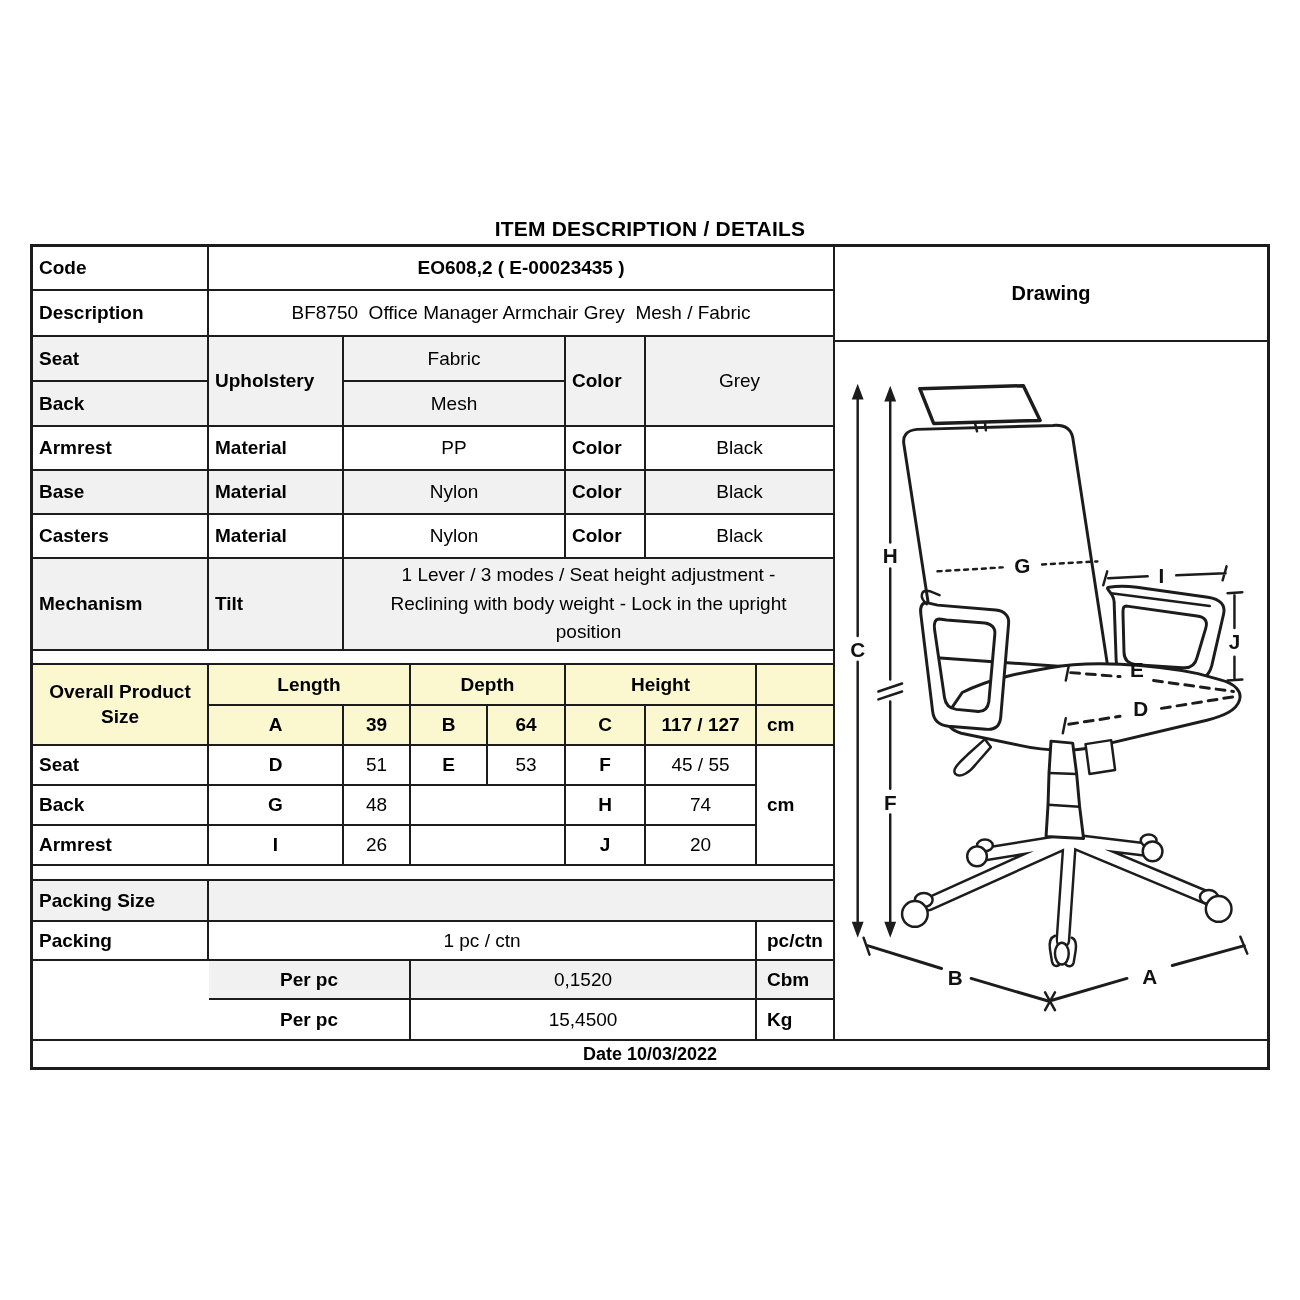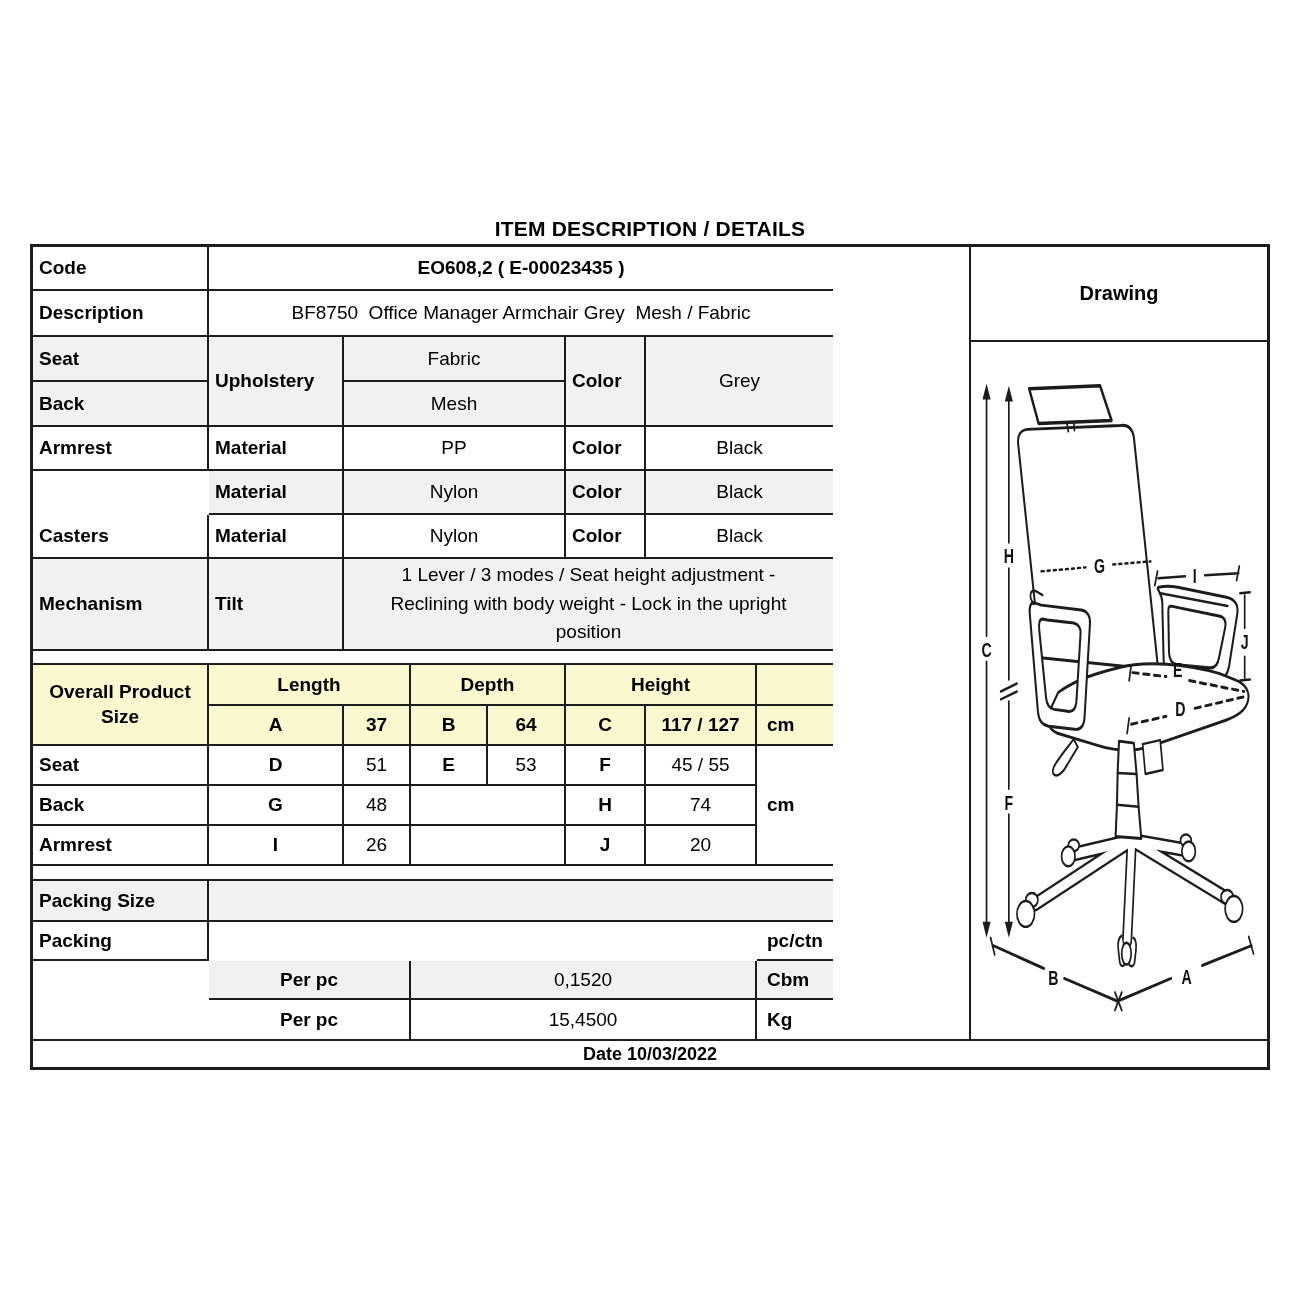--- a/index.html
+++ b/index.html
@@ -3,21 +3,21 @@
 <meta charset="utf-8">
 <style>
   html,body{margin:0;padding:0;background:#fff;}
   body{width:1300px;height:1300px;position:relative;overflow:hidden;
        font-family:"Liberation Sans",sans-serif;color:#000;}
   .sheet{position:absolute;left:30px;top:213px;width:1240px;}
   .title{height:31px;display:flex;align-items:center;justify-content:center;
          font-weight:bold;font-size:21px;letter-spacing:.2px;}
   .table-wrap{border:3px solid #1c1c1c;background:#fff;}
   .main{display:flex;height:792px;}
-  .left-grid{width:936px;display:grid;
+  .left-grid{width:800px;display:grid;
     grid-template-columns:176px 135px 67px 77px 78px 80px 111px 76px;
     grid-template-rows:44px 46px 45px 45px 44px 44px 44px 92px 14px 41px 40px 40px 40px 40px 15px 41px 39px 39px 39px;}
   .c{box-sizing:border-box;border-right:2px solid #1c1c1c;border-bottom:2px solid #1c1c1c;
      display:flex;align-items:center;justify-content:center;font-size:19px;overflow:hidden;background:#fff;}
   .lab{justify-content:flex-start;padding-left:6px;font-weight:bold;}
   .b{font-weight:bold;}
   .left{justify-content:flex-start;padding-left:10px;}
   .nr{border-right:none;}
   .nb{border-bottom:none;}
   .grey{background:#f1f1f1;}
@@ -59,20 +59,21 @@
         <div class="c grey nr" style="grid-area:3/7/5/9">Grey</div>
         <div class="c lab grey" style="grid-area:4/1/5/2">Back</div>
         <div class="c grey" style="grid-area:4/3/5/6">Mesh</div>
 
         <div class="c lab" style="grid-area:5/1/6/2">Armrest</div>
         <div class="c lab" style="grid-area:5/2/6/3">Material</div>
         <div class="c" style="grid-area:5/3/6/6">PP</div>
         <div class="c lab" style="grid-area:5/6/6/7">Color</div>
         <div class="c nr" style="grid-area:5/7/6/9">Black</div>
 
+        <div class="c lab grey" style="grid-area:6/1/7/2">Base</div>
         <div class="c lab grey" style="grid-area:6/2/7/3">Material</div>
         <div class="c grey" style="grid-area:6/3/7/6">Nylon</div>
         <div class="c lab grey" style="grid-area:6/6/7/7">Color</div>
         <div class="c grey nr" style="grid-area:6/7/7/9">Black</div>
 
         <div class="c lab" style="grid-area:7/1/8/2">Casters</div>
         <div class="c lab" style="grid-area:7/2/8/3">Material</div>
         <div class="c" style="grid-area:7/3/8/6">Nylon</div>
         <div class="c lab" style="grid-area:7/6/8/7">Color</div>
         <div class="c nr" style="grid-area:7/7/8/9">Black</div>
@@ -84,21 +85,21 @@
 position</div>
 
         <div class="c nr" style="grid-area:9/1/10/9"></div>
 
         <div class="c b yellow wrapc" style="grid-area:10/1/12/2">Overall Product Size</div>
         <div class="c b yellow" style="grid-area:10/2/11/4">Length</div>
         <div class="c b yellow" style="grid-area:10/4/11/6">Depth</div>
         <div class="c b yellow" style="grid-area:10/6/11/8">Height</div>
         <div class="c yellow nr" style="grid-area:10/8/11/9"></div>
         <div class="c b yellow" style="grid-area:11/2/12/3">A</div>
-        <div class="c b yellow" style="grid-area:11/3/12/4">37</div>
+        <div class="c b yellow" style="grid-area:11/3/12/4">39</div>
         <div class="c b yellow" style="grid-area:11/4/12/5">B</div>
         <div class="c b yellow" style="grid-area:11/5/12/6">64</div>
         <div class="c b yellow" style="grid-area:11/6/12/7">C</div>
         <div class="c b yellow" style="grid-area:11/7/12/8">117 / 127</div>
         <div class="c b yellow left nr" style="grid-area:11/8/12/9">cm</div>
 
         <div class="c lab" style="grid-area:12/1/13/2">Seat</div>
         <div class="c b" style="grid-area:12/2/13/3">D</div>
         <div class="c" style="grid-area:12/3/13/4">51</div>
         <div class="c b" style="grid-area:12/4/13/5">E</div>
@@ -127,20 +128,21 @@
         <div class="c grey nr packgrid" style="grid-area:16/2/17/9">
           <span>66</span>
           <span>x</span>
           <span>36</span>
           <span>x</span>
           <span>64</span>
           <span class="unit">cm</span>
         </div>
 
         <div class="c lab" style="grid-area:17/1/18/2">Packing</div>
+        <div class="c" style="grid-area:17/2/18/8">1 pc / ctn</div>
         <div class="c b left nr" style="grid-area:17/8/18/9">pc/ctn</div>
 
         <div class="c b grey" style="grid-area:18/2/19/4">Per pc</div>
         <div class="c grey" style="grid-area:18/4/19/8">0,1520</div>
         <div class="c b left grey nr" style="grid-area:18/8/19/9">Cbm</div>
 
         <div class="c b nb" style="grid-area:19/2/20/4">Per pc</div>
         <div class="c nb" style="grid-area:19/4/20/8">15,4500</div>
         <div class="c b left nr nb" style="grid-area:19/8/20/9">Kg</div>
       </div>

